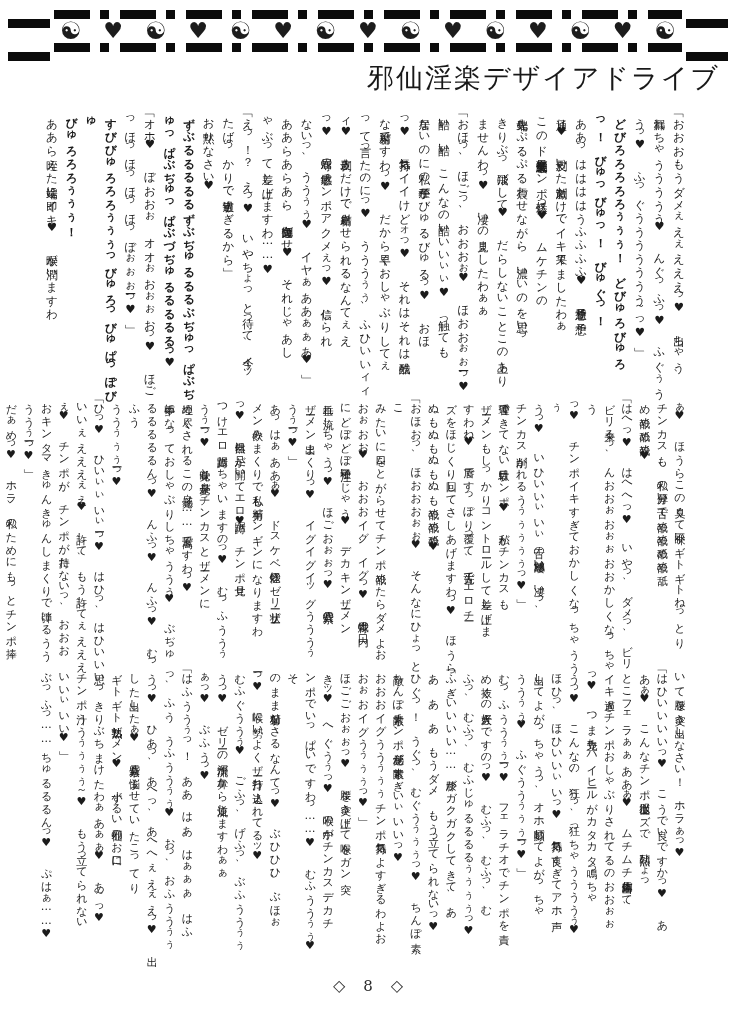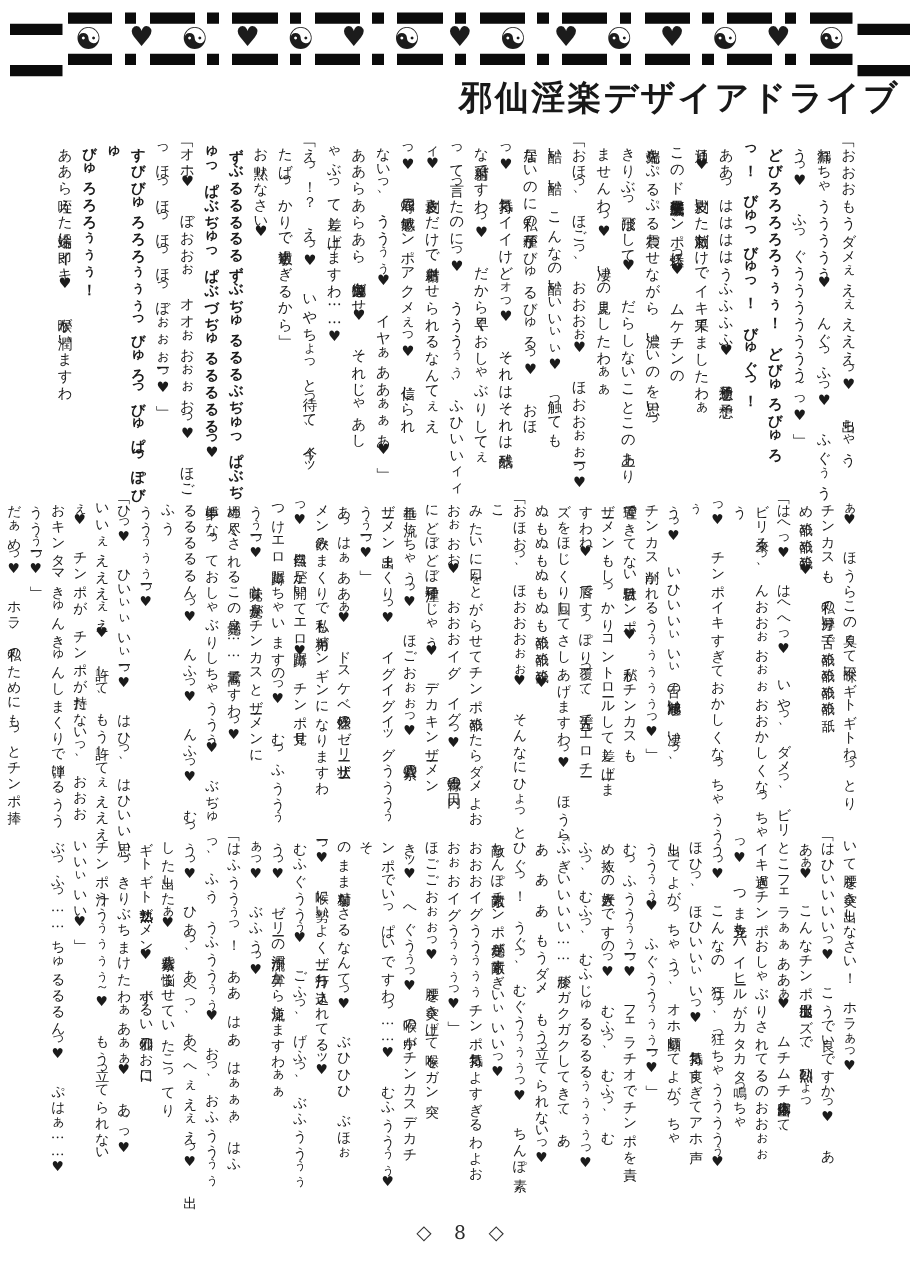--- a/index.html
+++ b/index.html
@@ -24,21 +24,21 @@
   .glyph-row{
     position:absolute;left:52px;right:52px;top:0;bottom:0;
     display:flex;justify-content:space-between;align-items:center;
   }
   .glyph-row .orb{font-size:24px;line-height:1;font-family:"DejaVu Sans",sans-serif;}
   .glyph-row .heart{font-size:22px;line-height:1;font-family:"DejaVu Sans",sans-serif;}
 
   
   .title{
     position:absolute;top:60px;right:16px;
-    font-family:"DejaVu Sans",sans-serif;font-weight:700;
+    font-family:"DejaVu Sans",sans-serif;font-weight:400;
     font-size:27px;letter-spacing:2px;color:#181818;white-space:nowrap;
   }
 
   
   .vblock{
     position:absolute;right:48px;
     writing-mode:vertical-rl;text-orientation:upright;
     letter-spacing:0.4px;color:#1b1b1b;
   }
   .vblock .col{margin:0;}

